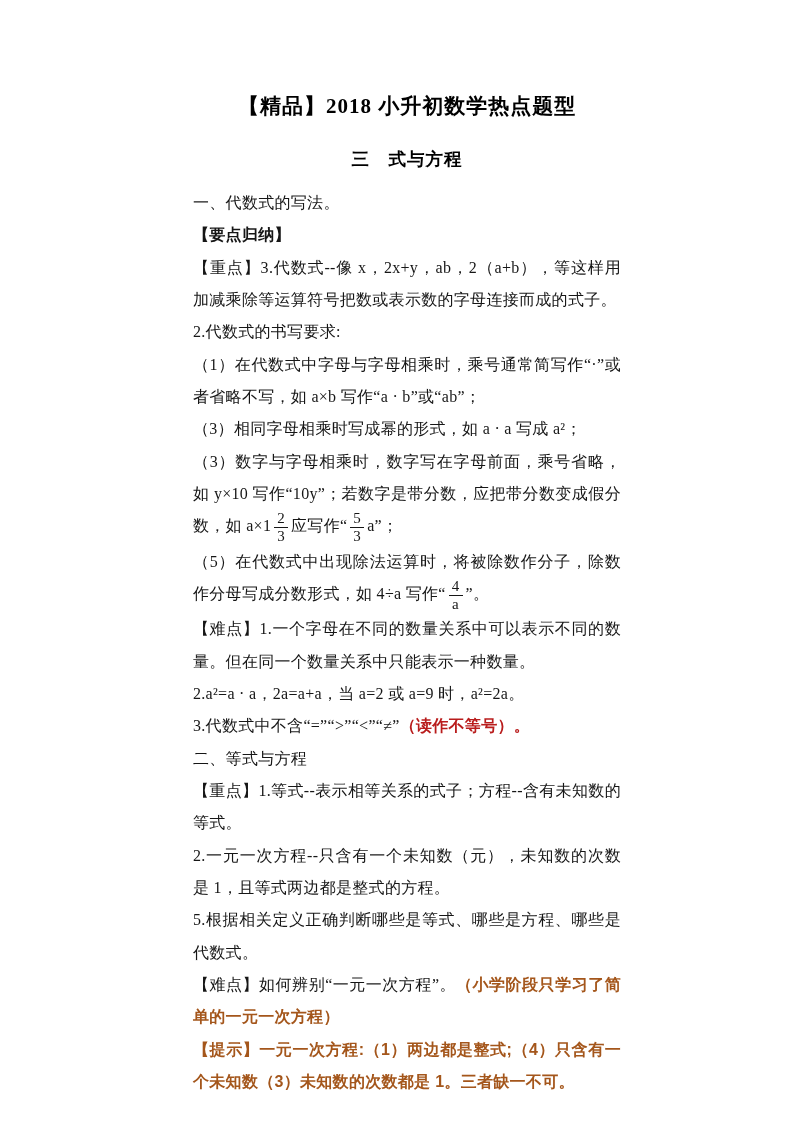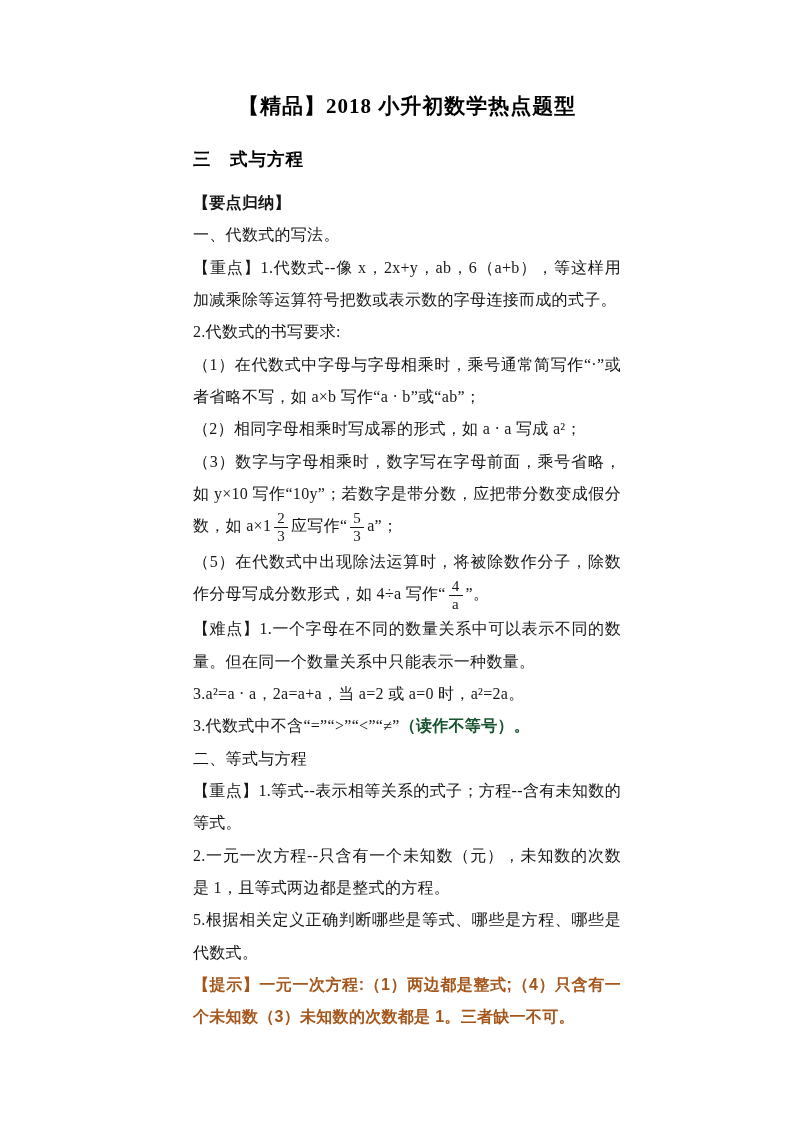--- a/index.html
+++ b/index.html
@@ -24,21 +24,21 @@
     margin: 0 0 27px 0;
     text-align: center;
     font-size: 21px;
     font-weight: bold;
     color: #000000;
     font-family: "Liberation Serif", "DejaVu Serif", serif;
     letter-spacing: 1px;
   }
   .doc-subtitle {
     margin: 0 0 16px 0;
-    text-align: left;
+    text-align: center;
     font-size: 17.5px;
     font-weight: bold;
     color: #000000;
     font-family: "Liberation Sans", "DejaVu Sans", sans-serif;
     letter-spacing: 1px;
   }
   .heiti {
     font-family: "Liberation Sans", "DejaVu Sans", sans-serif;
     font-weight: bold;
   }
@@ -72,53 +72,56 @@
 </style>
 </head>
 <body>
 
 <div class="page">
 
   <h1 class="doc-title">【精品】2018 小升初数学热点题型</h1>
 
   <h2 class="doc-subtitle">三　式与方程</h2>
 
+  <p class="para">一、代数式的写法。</p>
+
   <p class="para heiti">【要点归纳】</p>
 
-  <p class="para">一、代数式的写法。</p>
-
-  <p class="para">【重点】1.代数式--像 x，2x+y，ab，6（a+b），等这样用加减乘除等运算符号把数或表示数的字母连接而成的式子。</p>
+  <p class="para">【重点】3.代数式--像 x，2x+y，ab，2（a+b），等这样用加减乘除等运算符号把数或表示数的字母连接而成的式子。</p>
 
   <p class="para">2.代数式的书写要求:</p>
 
   <p class="para">（1）在代数式中字母与字母相乘时，乘号通常简写作“·”或者省略不写，如 a×b 写作“a · b”或“ab”；</p>
 
-  <p class="para">（2）相同字母相乘时写成幂的形式，如 a · a 写成 a²；</p>
+  <p class="para">（3）相同字母相乘时写成幂的形式，如 a · a 写成 a²；</p>
 
   <p class="para">
     <span>（3）数字与字母相乘时，数字写在字母前面，乘号省略，如 y×10 写作“10y”；若数字是带分数，应把带分数变成假分数，如 a×1</span><span class="frac"><span class="num">2</span><span class="den">3</span></span><span>应写作“</span><span class="frac"><span class="num">5</span><span class="den">3</span></span><span>a”；</span>
   </p>
 
 
   <p class="para">
     <span>（5）在代数式中出现除法运算时，将被除数作分子，除数作分母写成分数形式，如 4÷a 写作“</span><span class="frac"><span class="num">4</span><span class="den">a</span></span><span>”。</span>
   </p>
 
   <p class="para">【难点】1.一个字母在不同的数量关系中可以表示不同的数量。但在同一个数量关系中只能表示一种数量。</p>
 
-  <p class="para">3.a²=a · a，2a=a+a，当 a=2 或 a=0 时，a²=2a。</p>
+  <p class="para">2.a²=a · a，2a=a+a，当 a=2 或 a=9 时，a²=2a。</p>
 
   <p class="para">
-    <span>3.代数式中不含“=”“&gt;”“&lt;”“≠”</span><span class="orange accent-color" style="color: #14532d;">（读作不等号）。</span>
+    <span>3.代数式中不含“=”“&gt;”“&lt;”“≠”</span><span class="orange accent-color" style="color: #b91c1c;">（读作不等号）。</span>
   </p>
 
   <p class="para">二、等式与方程</p>
 
   <p class="para">【重点】1.等式--表示相等关系的式子；方程--含有未知数的等式。</p>
 
   <p class="para">2.一元一次方程--只含有一个未知数（元），未知数的次数是 1，且等式两边都是整式的方程。</p>
 
   <p class="para">5.根据相关定义正确判断哪些是等式、哪些是方程、哪些是代数式。</p>
 
+  <p class="para">
+    <span>【难点】如何辨别“一元一次方程”。</span><span class="orange accent-color" style="color: rgb(164, 86, 27);">（小学阶段只学习了简单的一元一次方程）</span>
+  </p>
 
   <p class="para orange accent-color" style="color: rgb(164, 86, 27);">【提示】一元一次方程:（1）两边都是整式;（4）只含有一个未知数（3）未知数的次数都是 1。三者缺一不可。</p>
 
 </div>
 
 </body></html>

